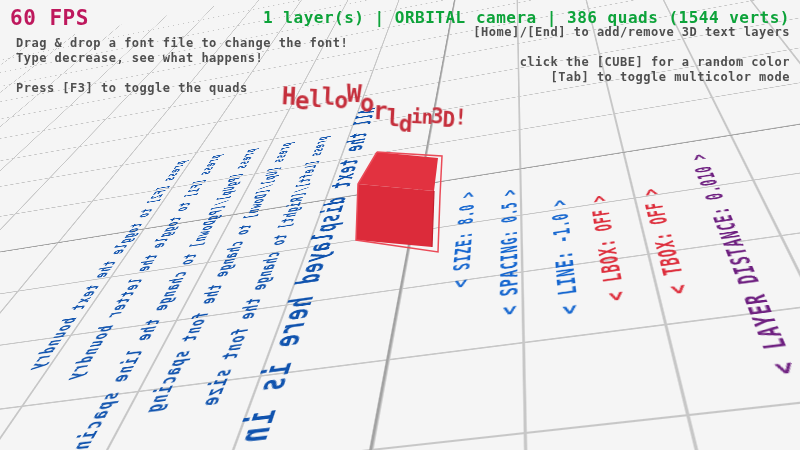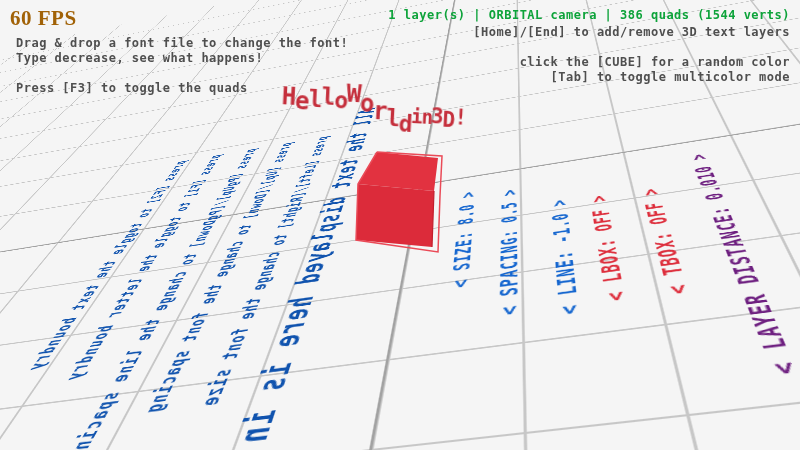--- a/index.html
+++ b/index.html
@@ -22,21 +22,21 @@
   
   #cube{position:absolute;left:352px;top:146px;width:92px;height:108px;}
   
   #wave{position:absolute;left:282px;top:80px;transform:rotate(3deg);white-space:nowrap;}
   #wave span{display:inline-block;font-weight:bold;margin-right:-1px;}
   
   .hud{position:absolute;font-weight:bold;letter-spacing:0.5px;}
   #fps{left:10px;top:6px;font-size:21px;}
   .hint-left{left:16px;font-size:12px;color:#4f4f4f;}
   #hl0{top:36px;} #hl1{top:51px;} #hl2{top:81px;}
-  #status{right:10px;top:8px;font-size:12px;text-align:right;}
+  #status{right:10px;top:8px;font-size:16px;text-align:right;}
   .hint-right{right:10px;font-size:12px;color:#4f4f4f;text-align:left;}
   #hr0{top:25px;} #hr1{top:40px;} #hr2{top:55px;} #hr3{top:70px;}
 </style>
 </head>
 <body>
 
 <div id="stage">
 
   <div id="scene3d">
     <div id="ground">
@@ -60,21 +60,21 @@
 
   <svg id="cube" viewBox="0 0 92 108">
     <polygon points="6,38 25,6 86,12 82,45" fill="#e23240"></polygon>
     <polygon points="6,38 82,45 80,101 4,94" fill="#dc2b3a"></polygon>
     <polyline points="25,6 90,10 88,50 86,106 4,94 6,38 25,6" fill="none" stroke="#ea4a57" stroke-width="1.5"></polyline>
     <line x1="82" y1="45" x2="80" y2="101" stroke="#c21f2e" stroke-width="1.2"></line>
   </svg>
 
   <div id="wave"><span style="transform: translateY(6px); font-size: 24px; color: rgb(197, 47, 60);">H</span><span style="transform: translateY(10px); font-size: 24px; color: rgb(197, 47, 60);">e</span><span style="transform: translateY(7px); font-size: 23px; color: rgb(197, 47, 60);">l</span><span style="transform: translateY(4px); font-size: 23px; color: rgb(197, 47, 60);">l</span><span style="transform: translateY(7px); font-size: 23px; color: rgb(197, 47, 60);">o</span><span style="transform: translateY(0px); font-size: 23px; color: rgb(197, 47, 60);"> </span><span style="transform: translateY(0px); font-size: 25px; color: rgb(197, 47, 60);">W</span><span style="transform: translateY(9px); font-size: 24px; color: rgb(197, 47, 60);">o</span><span style="transform: translateY(16px); font-size: 24px; color: rgb(197, 47, 60);">r</span><span style="transform: translateY(22px); font-size: 23px; color: rgb(197, 47, 60);">l</span><span style="transform: translateY(27px); font-size: 23px; color: rgb(197, 47, 60);">d</span><span style="transform: translateY(0px); font-size: 21px; color: rgb(197, 47, 60);"> </span><span style="transform: translateY(18px); font-size: 19px; color: rgb(197, 47, 60);">i</span><span style="transform: translateY(18px); font-size: 19px; color: rgb(197, 47, 60);">n</span><span style="transform: translateY(0px); font-size: 19px; color: rgb(197, 47, 60);"> </span><span style="transform: translateY(17px); font-size: 21px; color: rgb(197, 47, 60);">3</span><span style="transform: translateY(20px); font-size: 21px; color: rgb(197, 47, 60);">D</span><span style="transform: translateY(17px); font-size: 21px; color: rgb(197, 47, 60);">!</span></div>
 
-  <div id="fps" class="hud" style="color: #a16207; font-family: Liberation Serif, serif;">60 FPS</div>
+  <div id="fps" class="hud" style="color: #be185d;">60 FPS</div>
   <div id="hl0" class="hud hint-left">Drag &amp; drop a font file to change the font!</div>
   <div id="hl1" class="hud hint-left">Type decrease, see what happens!</div>
   <div id="hl2" class="hud hint-left">Press [F3] to toggle the quads</div>
   <div id="status" class="hud" style="color: rgb(13, 163, 58);">1 layer(s) | ORBITAL camera |  386 quads (1544 verts)</div>
   <div id="hr0" class="hud hint-right">[Home]/[End] to add/remove 3D text layers</div>
   <div id="hr3" class="hud hint-right">[Tab] to toggle multicolor mode</div>
   <div id="hr2" class="hud hint-right">click the [CUBE] for a random color</div>
 
 </div>
 

